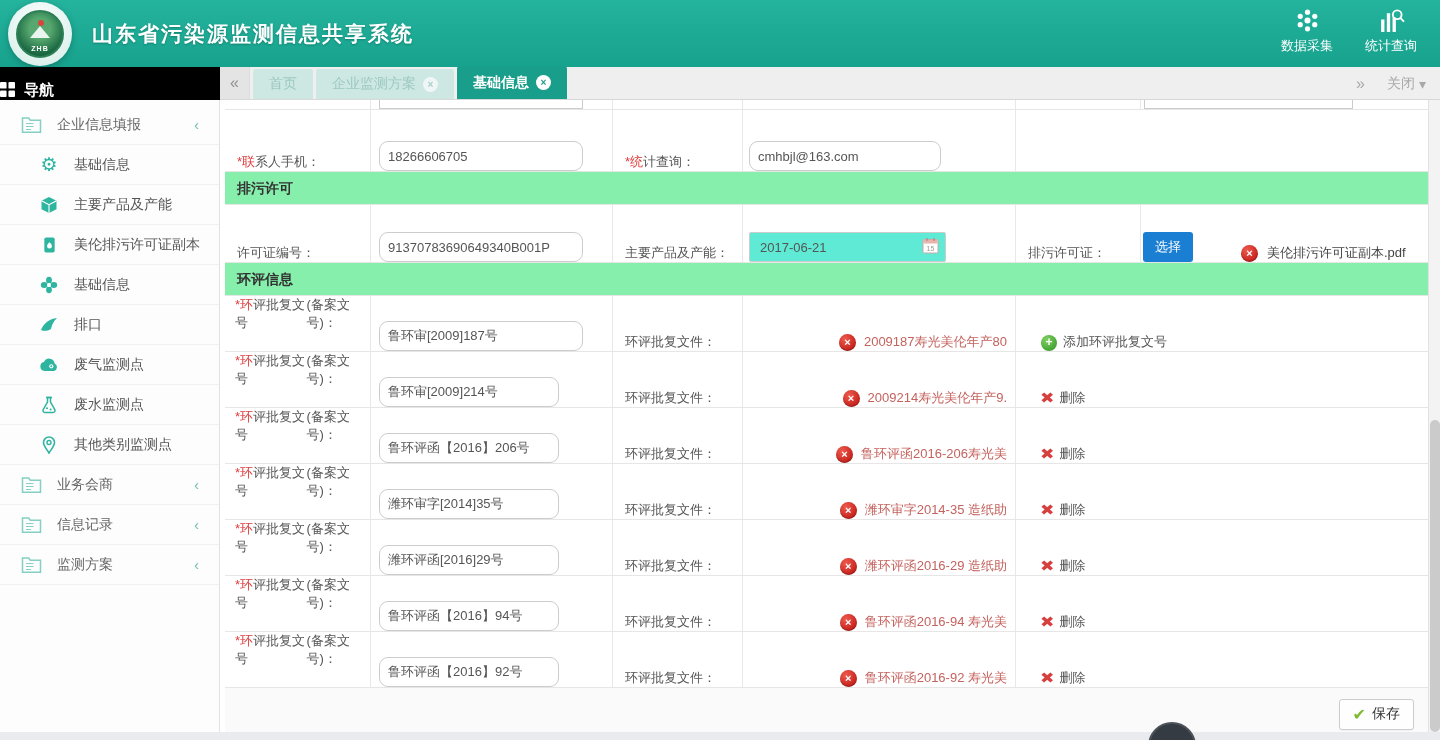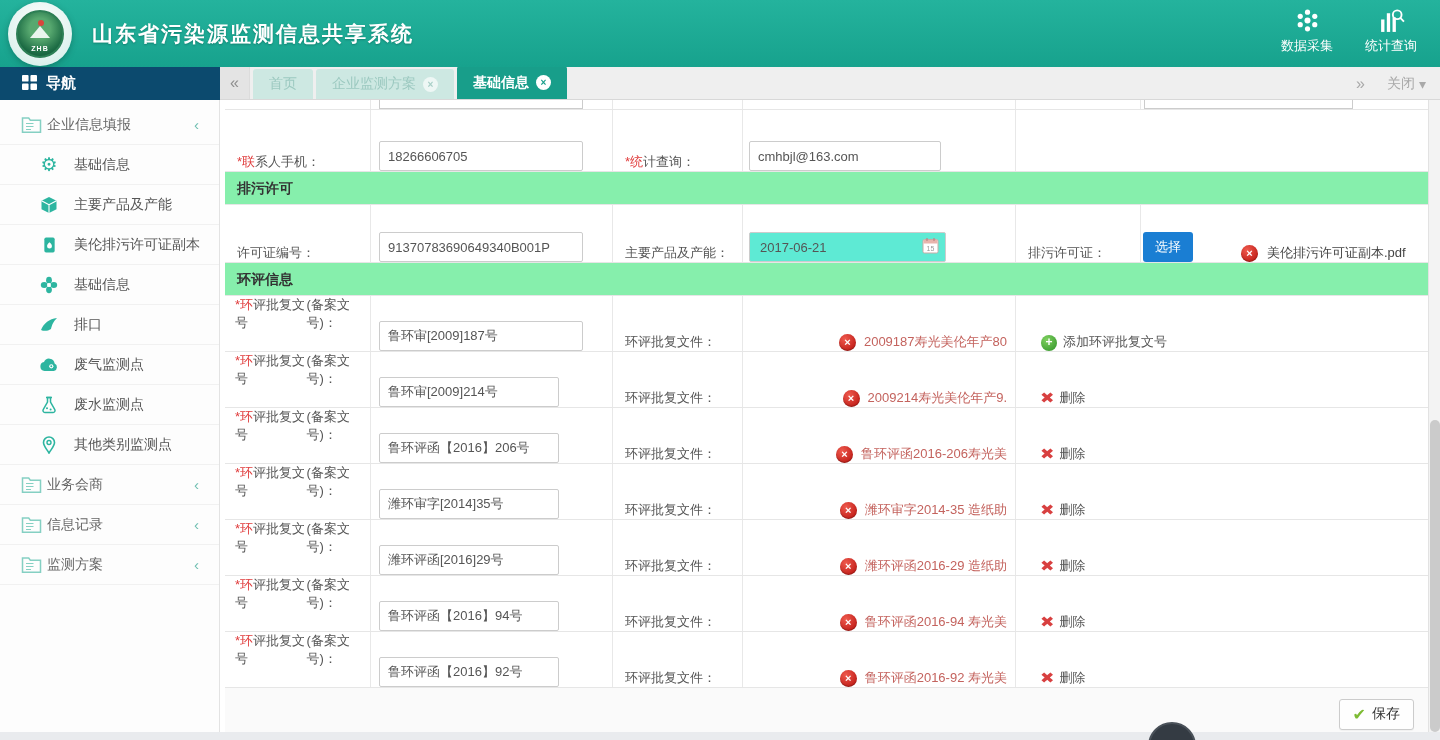--- a/index.html
+++ b/index.html
@@ -23,43 +23,43 @@
     font-size:7px; font-weight:bold; color:#fff; letter-spacing:1px; }
   .app-title { margin-left:92px; color:#fff; font-size:21px; font-weight:bold;
     letter-spacing:2px; text-shadow:0 1px 2px rgba(0,70,60,.4); }
   .header-actions { position:absolute; right:14px; top:6px; display:flex; gap:14px; }
   .header-action { width:70px; display:flex; flex-direction:column; align-items:center;
     gap:3px; color:#fff; font-size:13px; cursor:pointer; }
   .header-action .ico { height:28px; display:flex; align-items:flex-end; }
 
   
   .navbar { position:absolute; left:0; top:67px; width:1440px; height:33px; display:flex; z-index:4; }
-  .nav-left { width:220px; height:33px; background:#0c4a6e; display:flex; align-items:center;
-    padding-left:22px; gap:9px; color:#fff; font-size:15px; font-weight:bold; }
+  .nav-left { width:220px; height:33px; background:#000000; display:flex; align-items:flex-end;
+    gap:9px; color:#fff; font-size:15px; font-weight:bold; }
   .tabstrip { flex:1; background:#efefef; border-bottom:1px solid #d8d8d8;
     display:flex; align-items:flex-end; position:relative; }
   .tab-collapse { width:30px; height:33px; background:#e4e4e4; color:#8f8f8f; font-size:16px;
     display:flex; align-items:center; justify-content:center; border-right:1px solid #dcdcdc; cursor:pointer; }
   .tab { height:30px; margin-left:3px; padding:0 16px; display:flex; align-items:center; gap:7px;
     background:#cde8e2; border-radius:3px 3px 0 0; color:#9cc9c0; font-size:14px; cursor:pointer; }
   .tab.active { height:33px; background:#189e8a; color:#fff; font-weight:bold; }
   .tab-x { width:15px; height:15px; border-radius:50%; background:rgba(255,255,255,.65);
     color:#a8cfc7; font-size:10px; line-height:15px; text-align:center; font-weight:bold; }
   .tab.active .tab-x { background:#fff; color:#189e8a; }
   .tabstrip-right { position:absolute; right:14px; top:0; height:33px; display:flex;
     align-items:center; gap:22px; color:#a9a9a9; font-size:14px; }
   .tab-expand { font-size:16px; cursor:pointer; }
   .close-menu { cursor:pointer; display:flex; align-items:center; gap:4px; }
 
   
   .sidebar { position:absolute; left:0; top:100px; width:220px; height:640px;
     background:#fdfdfd; border-right:1px solid #e3e3e3; padding-top:5px; }
   .side-item { height:40px; display:flex; align-items:center; border-bottom:1px solid #f1f1f1;
     cursor:pointer; position:relative; }
-  .side-item.parent { padding-left:20px; gap:5px; color:#666; font-size:14px; }
+  .side-item.parent { padding-left:20px; gap:15px; color:#666; font-size:14px; }
   .side-item.child { padding-left:38px; gap:14px; color:#555; font-size:14px; }
   .side-item .ic { width:22px; display:flex; justify-content:center; align-items:center; }
   .side-chevron { position:absolute; right:20px; color:#6fbfb1; font-size:15px; }
   .g-teal { color:#2db5a0; font-size:19px; line-height:1; }
 
   
   .content { position:absolute; left:220px; top:100px; width:1208px; height:640px; background:#fff; }
   .form { margin-left:5px; width:1203px; }
   .cell { border-left:1px solid #e8e8e8; height:100%; display:flex; align-items:flex-end; }
   .cell.first { border-left:none; }
@@ -70,21 +70,21 @@
   .row.contact { height:62px; }
   .row.permit { height:58px; }
   .erow { display:flex; height:56px; border-bottom:1px solid #e6e6e6; }
   .section-header { height:33px; line-height:32px; background:#86efac; border-bottom:1px solid #e6e6e6;
     font-size:14px; font-weight:bold; color:#333; padding-left:12px; }
   .flabel, .plabel { font-size:13px; color:#555; padding-left:12px; }
   .starred { display:block; }
   .starred::first-letter { color:#e03c3c; }
   .elabel { flex-direction:row; align-items:flex-start; justify-content:center;
     font-size:13px; color:#555; padding-left:10px; line-height:18px; }
-  input.txt { height:30px; border:1px solid #ccc; border-radius:2px; background:#fff;
+  input.txt { height:30px; border:1px solid #ccc; border-radius:9px; background:#fff;
     padding:0 8px; font-size:13px; color:#555; font-family:inherit; }
   .in-contact { margin-left:8px; width:204px; }
   .in-email { margin-left:6px; width:192px; }
   .in-permit { margin-left:8px; width:204px; }
   .in-doc { margin-left:8px; width:180px; }
   .erow:first-child .in-doc { width:204px; }
   .date-box { margin-left:6px; width:197px; height:30px; border:1px solid #ccc; border-radius:2px;
     background:#5eead4; display:flex; align-items:center; justify-content:space-between;
     padding:0 6px 0 10px; font-size:13px; color:#555; cursor:pointer; }
   .btn-blue { margin-left:2px; width:50px; height:30px; background:#1a7ed3; color:#fff;

